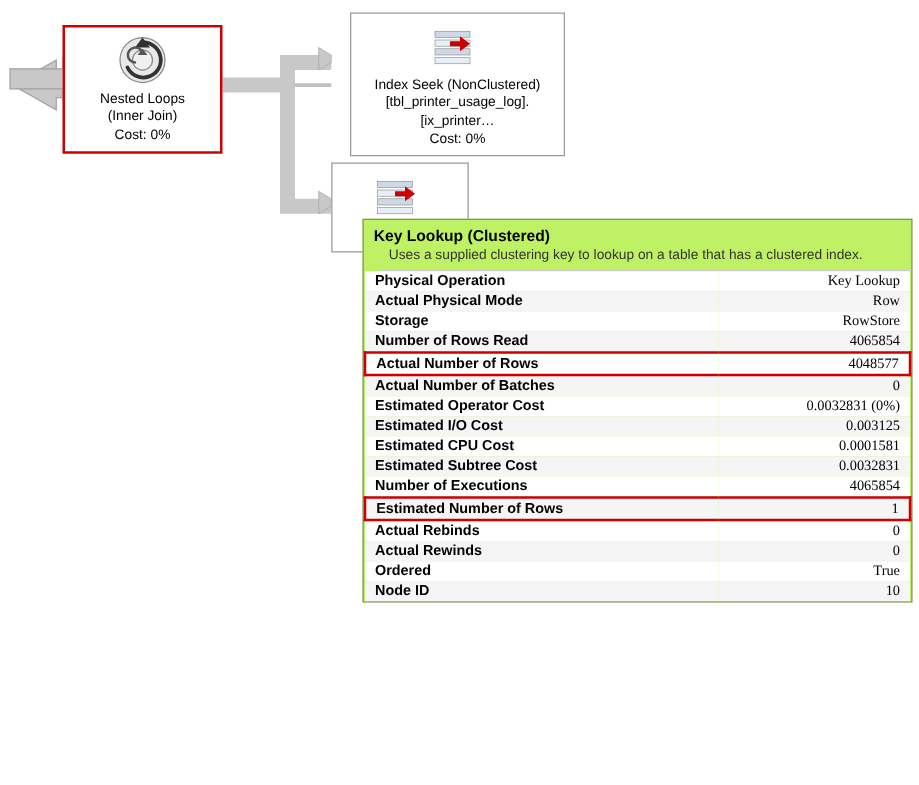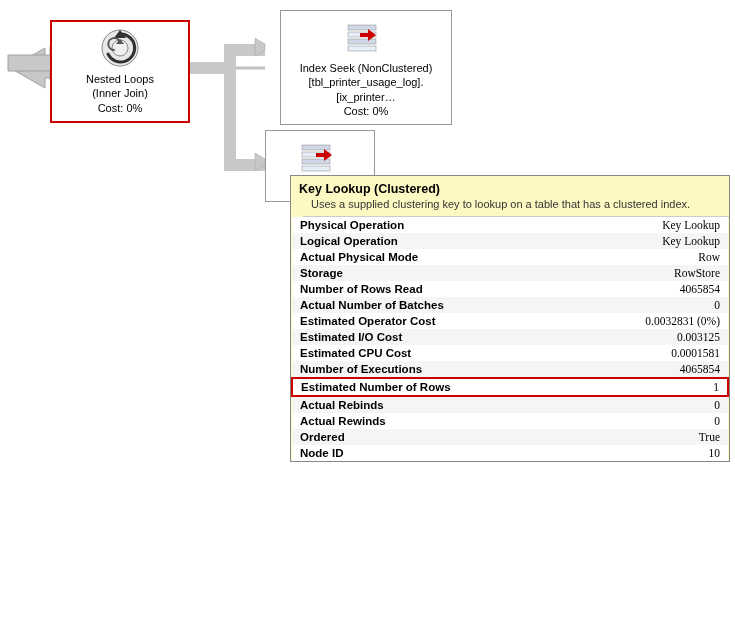--- a/index.html
+++ b/index.html
@@ -41,21 +41,21 @@
       display: block;
       margin: 0 auto 4px auto;
       width: 40px;
       height: 40px;
     }
 
     
     .node-nested {
       left: 50px;
       top: 20px;
-      width: 140px;
+      width: 128px;
     }
 
     
     .node-index-seek {
       left: 256px;
       top: 10px;
       width: 172px;
       margin-left: 24px;
     }
 
@@ -74,21 +74,21 @@
       height: 220px;
       pointer-events: none;
     }
 
     
     .info-panel {
       position: absolute;
       top: 175px;
       left: 290px;
       width: 440px;
-      background: #fef9c3;
+      background: #bef264;
       border: 1px solid #888;
       font-size: 11.5px;
     }
 
     .info-panel-title {
       font-weight: bold;
       font-size: 12.5px;
       padding: 6px 8px 2px 8px;
       color: #000;
     }
@@ -223,50 +223,54 @@
 <div class="info-panel">
   <div class="info-panel-title">Key Lookup (Clustered)</div>
   <div class="info-panel-desc">Uses a supplied clustering key to lookup on a table that has a clustered index.</div>
   <table class="info-table">
     <tbody id="info-tbody">
         <tr>
           <td>Physical Operation</td>
           <td>Key Lookup</td>
         </tr>
         <tr>
-          <td>Logical Operation</td>
-          <td>Key Lookup</td>
-        </tr>
-        <tr>
           <td>Actual Physical Mode</td>
           <td>Row</td>
         </tr>
         <tr>
           <td>Storage</td>
           <td>RowStore</td>
         </tr>
         <tr>
           <td>Number of Rows Read</td>
           <td>4065854</td>
         </tr>
+        <tr class="highlighted">
+          <td>Actual Number of Rows</td>
+          <td>4048577</td>
+        </tr>
         <tr>
           <td>Actual Number of Batches</td>
           <td>0</td>
         </tr>
         <tr>
           <td>Estimated Operator Cost</td>
           <td>0.0032831 (0%)</td>
         </tr>
         <tr>
           <td>Estimated I/O Cost</td>
           <td>0.003125</td>
         </tr>
         <tr>
           <td>Estimated CPU Cost</td>
           <td>0.0001581</td>
+        </tr>
+        <tr>
+          <td>Estimated Subtree Cost</td>
+          <td>0.0032831</td>
         </tr>
         <tr>
           <td>Number of Executions</td>
           <td>4065854</td>
         </tr>
         <tr class="highlighted">
           <td>Estimated Number of Rows</td>
           <td>1</td>
         </tr>
         <tr>

